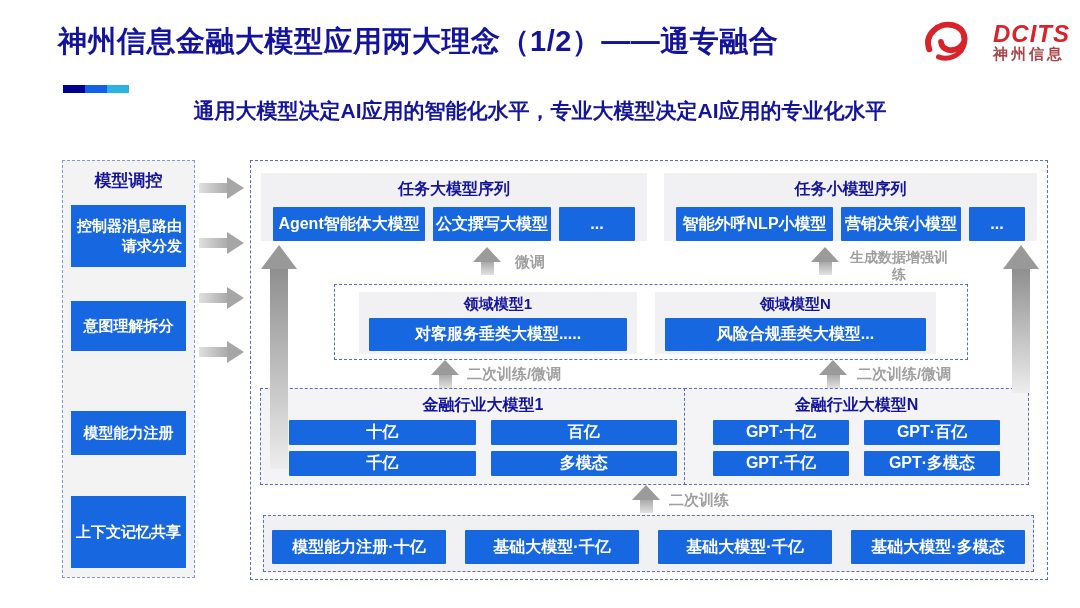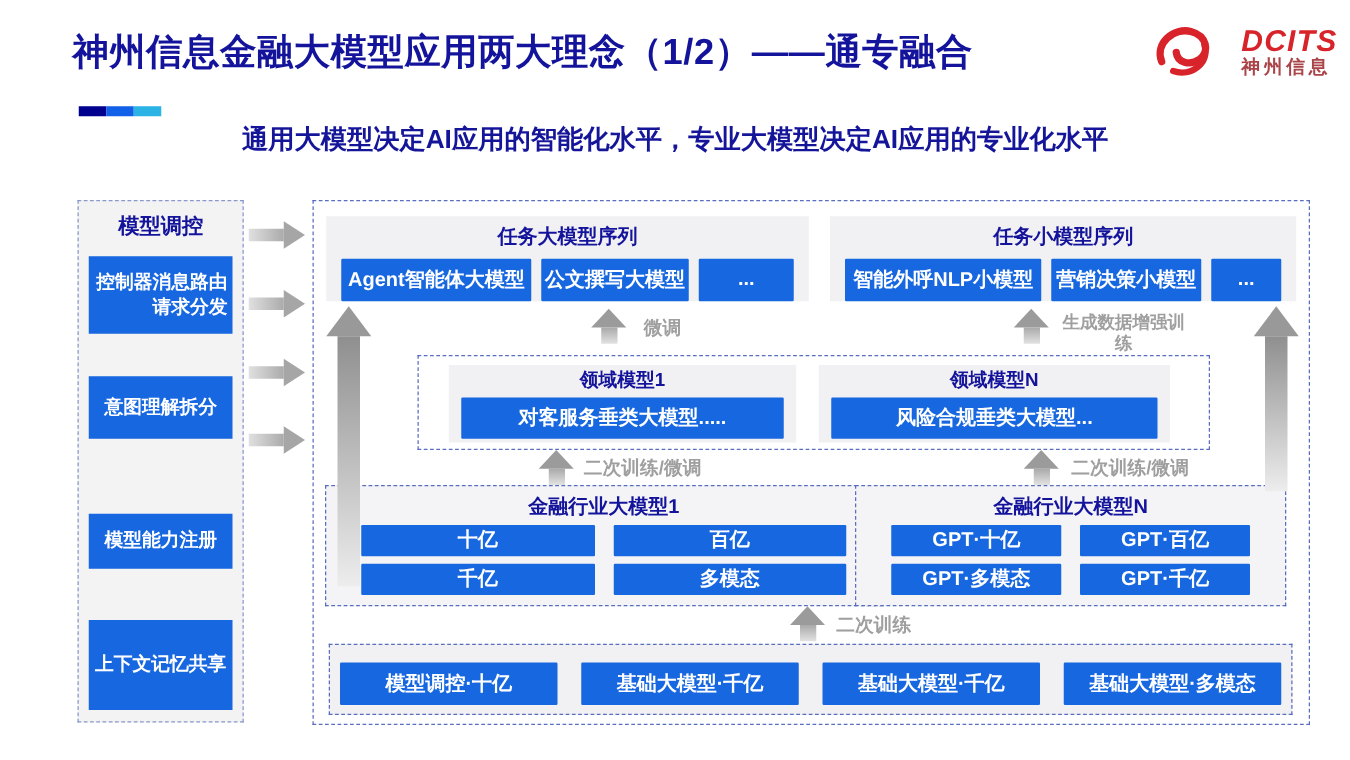--- a/index.html
+++ b/index.html
@@ -187,34 +187,34 @@
         <div class="blue">千亿</div>
         <div class="blue">多模态</div>
       </div>
     </div>
 
     <div class="ind-box ind-n">
       <div class="panel-title">金融行业大模型N</div>
       <div class="ind-grid">
         <div class="blue">GPT·十亿</div>
         <div class="blue">GPT·百亿</div>
+        <div class="blue">GPT·千亿</div>
         <div class="blue">GPT·多模态</div>
-        <div class="blue">GPT·千亿</div>
       </div>
     </div>
 
     <div class="u-arrow ua-retrain">
         <div class="u-head"></div>
         <div class="u-shaft"></div>
       </div>
     <div class="flow-label lb-retrain">二次训练</div>
 
     <div class="base-box">
       <div class="base-row">
-        <div class="blue">模型调控·十亿</div>
+        <div class="blue">模型能力注册·十亿</div>
         <div class="blue">基础大模型·千亿</div>
         <div class="blue">基础大模型·千亿</div>
         <div class="blue">基础大模型·多模态</div>
       </div>
     </div>
 
     <div class="u-arrow tall ua-tallL">
         <div class="u-head"></div>
         <div class="u-shaft"></div>
       </div>

